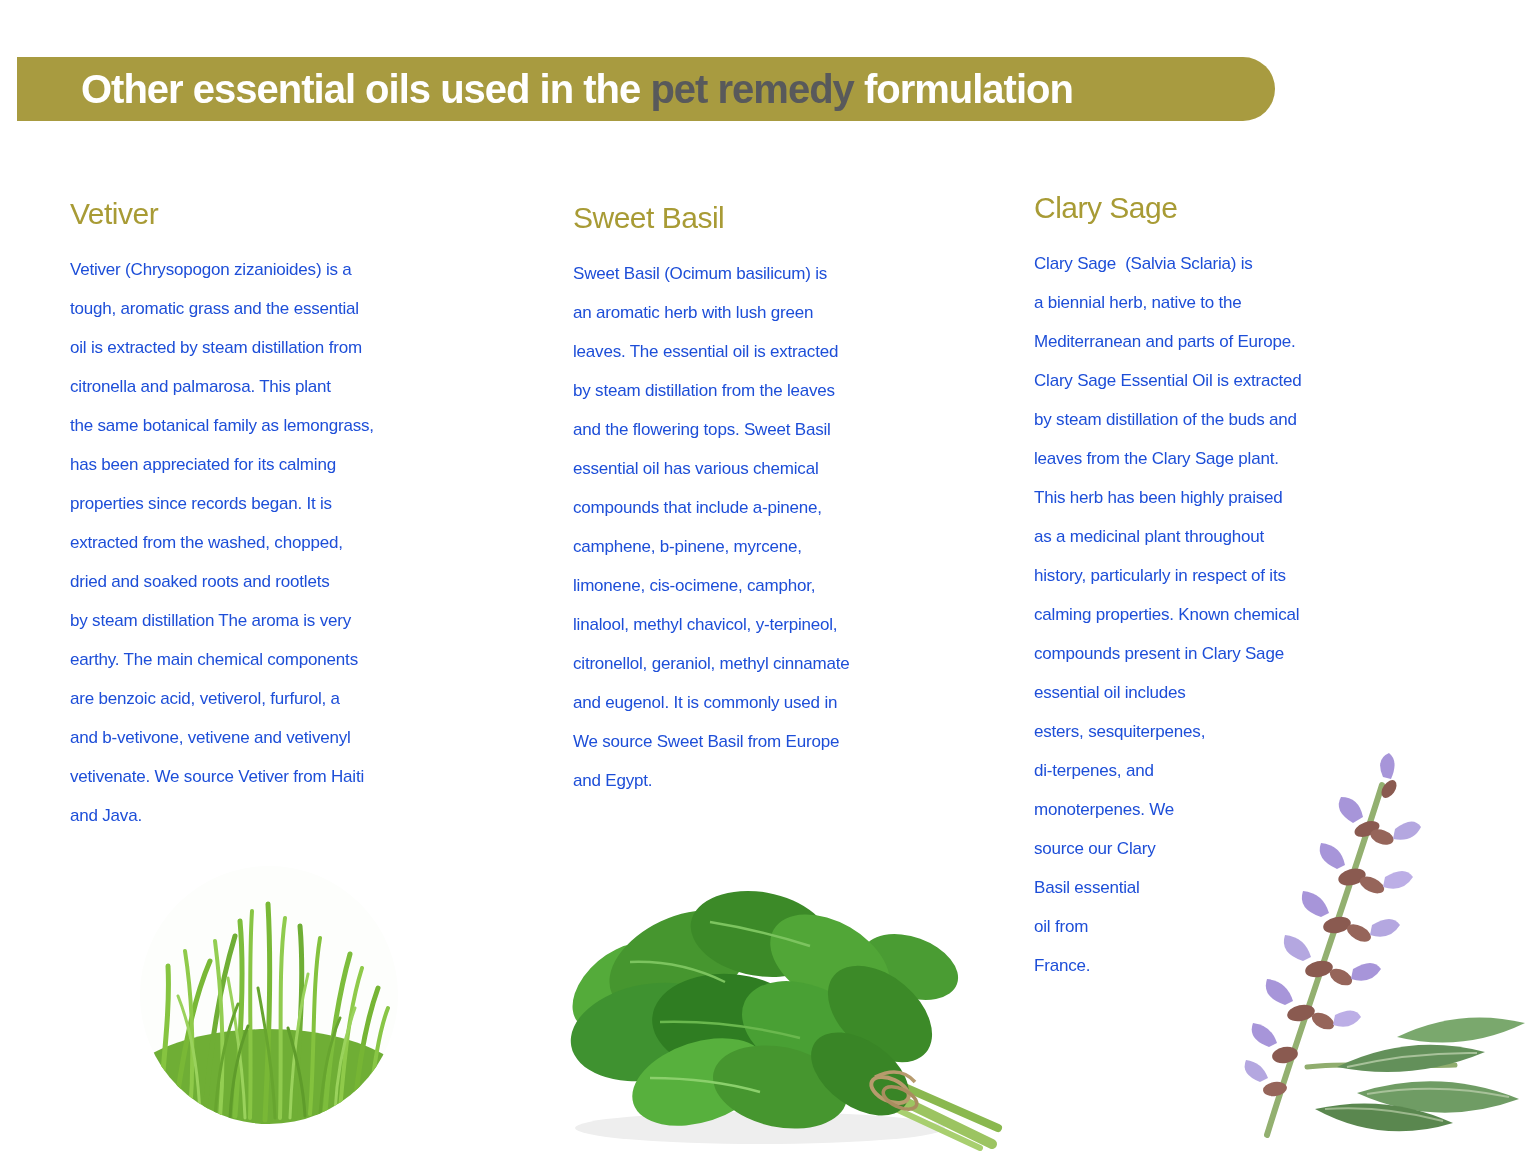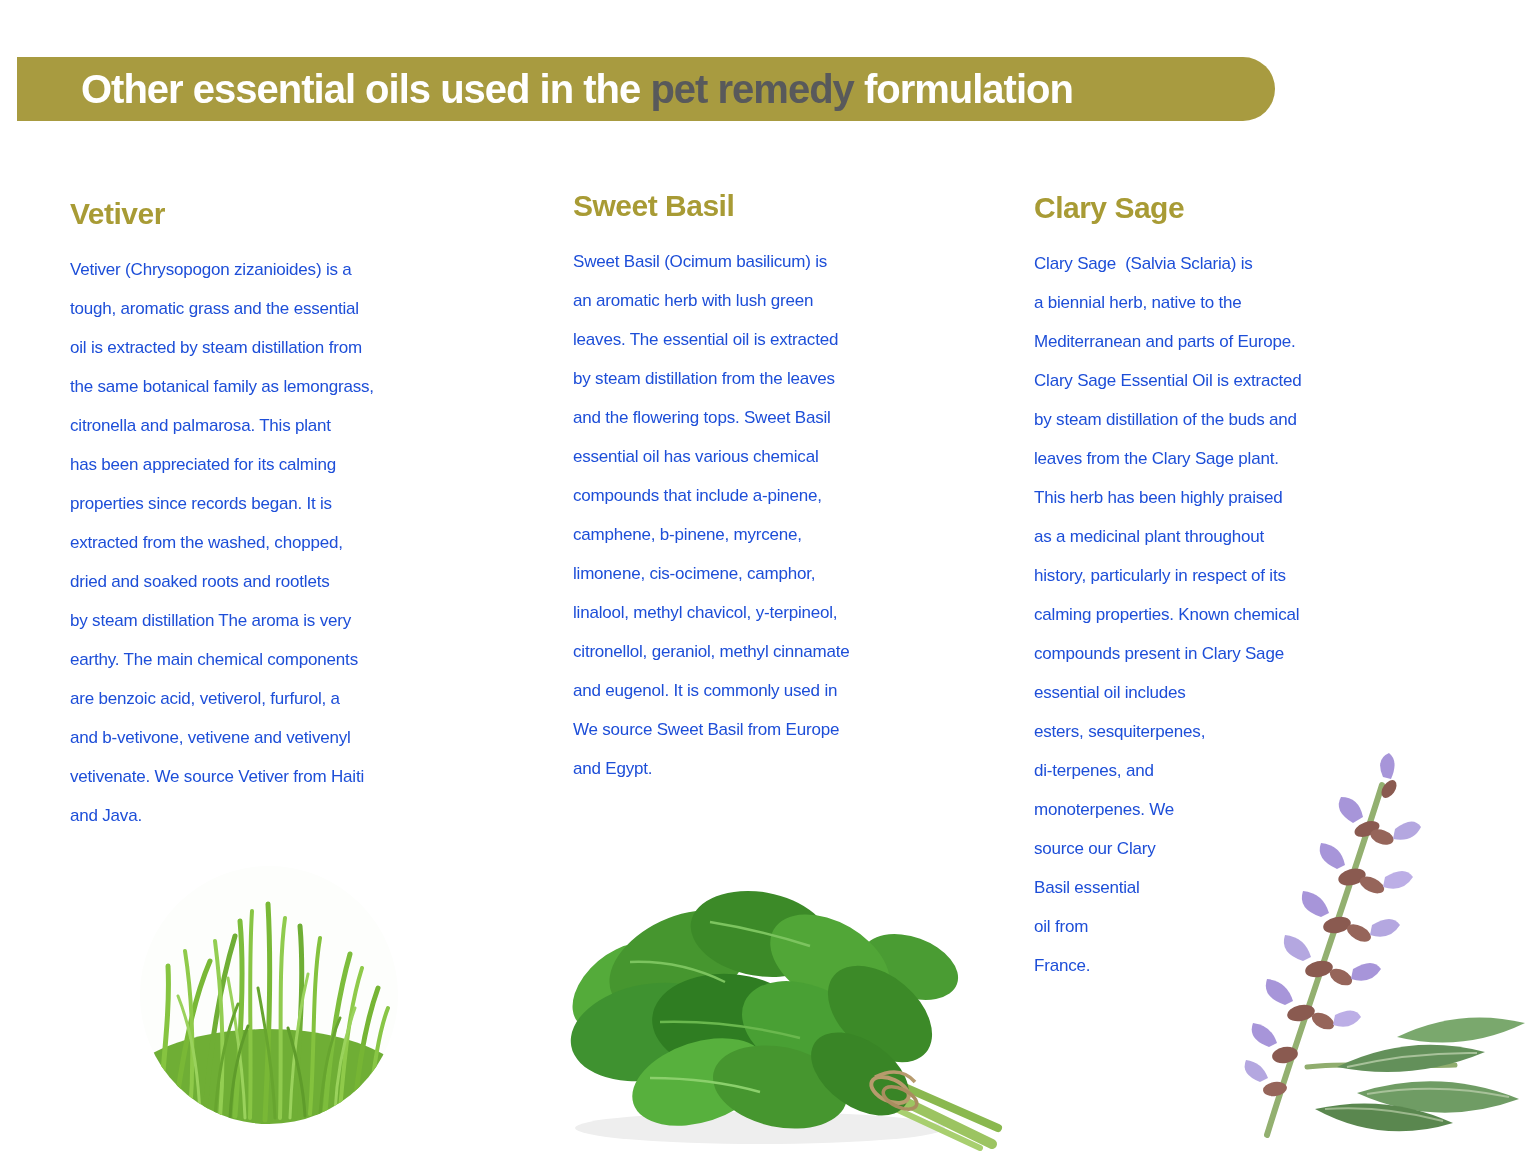--- a/index.html
+++ b/index.html
@@ -41,26 +41,26 @@
   .header-title .hl {
     color: #58595b;
   }
 
   
   .column {
     position: absolute;
     width: 470px;
   }
   .col-1 { left: 70px;  top: 196px; }
-  .col-2 { left: 573px; top: 188px; }
+  .col-2 { left: 573px; top: 200px; }
   .col-3 { left: 1034px; top: 190px; }
 
   .section-heading {
     font-size: 30px;
-    font-weight: bold;
+    font-weight: normal;
     color: #a89b35;
     line-height: 36px;
     margin: 0 0 18px 0;
     letter-spacing: -0.5px;
   }
   .paragraph {
     margin: 0;
   }
   .body-line {
     font-size: 17px;
@@ -84,22 +84,22 @@
   <div class="header-band">
     <div class="header-title"><span>Other essential oils used in the </span><span class="hl">pet remedy</span><span> formulation</span></div>
   </div>
 
   <div class="column col-1">
     <h2 class="section-heading">Vetiver</h2>
     <div class="paragraph">
         <div class="body-line">Vetiver (Chrysopogon zizanioides) is a</div>
         <div class="body-line">tough, aromatic grass and the essential</div>
         <div class="body-line">oil is extracted by steam distillation from</div>
+        <div class="body-line">citronella and palmarosa. This plant</div>
         <div class="body-line">the same botanical family as lemongrass,</div>
-        <div class="body-line">citronella and palmarosa. This plant</div>
         <div class="body-line">has been appreciated for its calming</div>
         <div class="body-line">properties since records began. It is</div>
         <div class="body-line">extracted from the washed, chopped,</div>
         <div class="body-line">dried and soaked roots and rootlets</div>
         <div class="body-line">by steam distillation The aroma is very</div>
         <div class="body-line">earthy. The main chemical components</div>
         <div class="body-line">are benzoic acid, vetiverol, furfurol, a</div>
         <div class="body-line">and b-vetivone, vetivene and vetivenyl</div>
         <div class="body-line">vetivenate. We source Vetiver from Haiti</div>
         <div class="body-line">and Java.</div>

